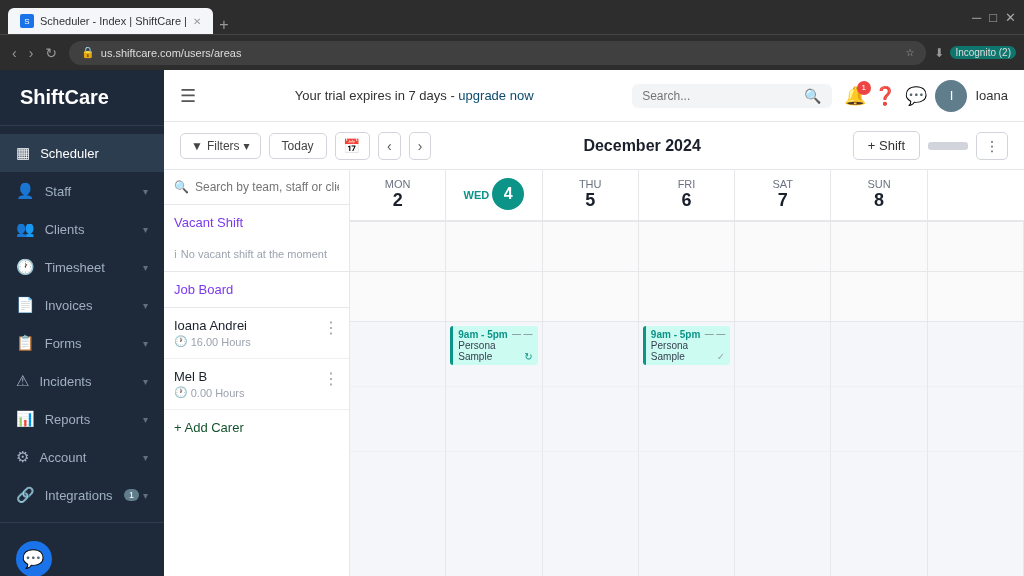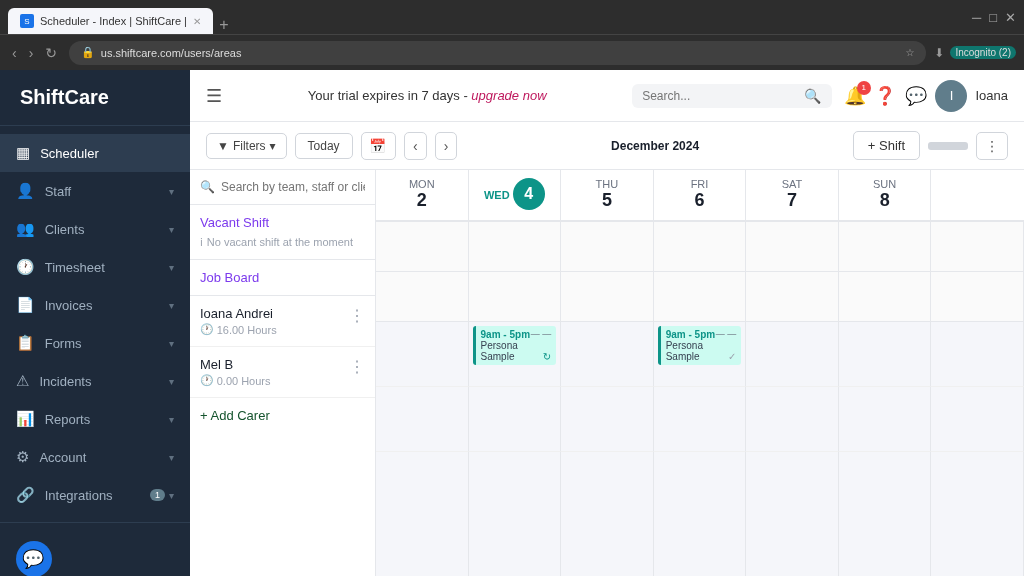--- a/index.html
+++ b/index.html
@@ -20,21 +20,21 @@
     .nav-btn { color: #999; font-size: 14px; cursor: pointer; padding: 2px 4px; }
     .url-bar { flex: 1; background: #404040; border-radius: 16px; height: 24px; display: flex; align-items: center; padding: 0 12px; gap: 6px; }
     .url-text { color: #ddd; font-size: 11px; flex: 1; }
     .address-icons { display: flex; gap: 6px; align-items: center; color: #999; font-size: 13px; }
     .incognito-badge { background: #0f766e; color: #ddd; font-size: 10px; padding: 1px 5px; border-radius: 8px; }
 
     
     .app { display: flex; flex: 1; overflow: hidden; }
 
     
-    .sidebar { width: 190px; background: #1e2a3a; color: #fff; display: flex; flex-direction: column; flex-shrink: 0; overflow-y: auto; }
+    .sidebar { width: 164px; background: #1e2a3a; color: #fff; display: flex; flex-direction: column; flex-shrink: 0; overflow-y: auto; }
     .sidebar-logo { padding: 16px 20px; font-size: 20px; font-weight: 700; color: #fff; border-bottom: 1px solid #2d3d50; }
     .sidebar-nav { flex: 1; padding: 8px 0; }
     .nav-item { display: flex; align-items: center; justify-content: space-between; padding: 10px 16px; cursor: pointer; color: #a0b0c0; font-size: 13px; }
     .nav-item.active { background: #2d3d50; color: #fff; }
     .nav-item-left { display: flex; align-items: center; gap: 10px; }
     .nav-icon { font-size: 15px; }
     .nav-chevron { font-size: 10px; color: #607080; }
     .sidebar-bottom { padding: 10px 16px; border-top: 1px solid #2d3d50; }
     .chat-btn { width: 36px; height: 36px; background: #1a73e8; border-radius: 50%; display: flex; align-items: center; justify-content: center; color: #fff; font-size: 18px; cursor: pointer; margin: 8px 0; }
 
@@ -54,34 +54,34 @@
     .badge { position: absolute; top: -4px; right: -4px; background: #ef4444; color: #fff; font-size: 8px; width: 14px; height: 14px; border-radius: 50%; display: flex; align-items: center; justify-content: center; }
     .avatar { width: 32px; height: 32px; background: #607d8b; border-radius: 50%; display: flex; align-items: center; justify-content: center; color: #fff; font-size: 13px; cursor: pointer; }
     .avatar-name { font-size: 13px; color: #333; }
 
     
     .cal-toolbar { background: #fff; border-bottom: 1px solid #e5e7eb; height: 48px; display: flex; align-items: center; padding: 0 16px; gap: 8px; }
     .filter-btn { display: flex; align-items: center; gap: 4px; padding: 5px 10px; border: 1px solid #d1d5db; border-radius: 5px; cursor: pointer; background: #fff; font-size: 12px; color: #444; }
     .today-btn { padding: 5px 12px; border: 1px solid #d1d5db; border-radius: 5px; cursor: pointer; background: #fff; font-size: 12px; color: #444; }
     .cal-icon-btn { padding: 5px 8px; border: 1px solid #d1d5db; border-radius: 5px; cursor: pointer; background: #fff; font-size: 14px; color: #555; }
     .nav-arrow { padding: 5px 8px; border: 1px solid #d1d5db; border-radius: 5px; cursor: pointer; background: #fff; font-size: 14px; color: #555; }
-    .cal-title { font-size: 12px; font-weight: 600; color: #1a202c; flex: 1; text-align: center; }
+    .cal-title { font-size: 16px; font-weight: 600; color: #1a202c; flex: 1; text-align: center; }
     .add-shift-btn { display: flex; align-items: center; gap: 4px; padding: 6px 14px; background: #fff; border: 1px solid #d1d5db; border-radius: 5px; cursor: pointer; font-size: 13px; color: #333; font-weight: 500; }
     .more-btn { padding: 5px 8px; border: 1px solid #d1d5db; border-radius: 5px; cursor: pointer; background: #fff; font-size: 14px; color: #555; }
 
     
     .cal-body { display: flex; flex: 1; overflow: hidden; }
 
     
     .cal-left { width: 186px; flex-shrink: 0; border-right: 1px solid #e5e7eb; background: #fff; display: flex; flex-direction: column; }
     .cal-search { padding: 10px; border-bottom: 1px solid #e5e7eb; display: flex; align-items: center; gap: 6px; color: #888; font-size: 12px; }
     .cal-search input { border: none; outline: none; font-size: 12px; color: #555; background: transparent; width: 100%; }
 
     .vacant-section { padding: 10px; border-bottom: 1px solid #e5e7eb; }
-    .vacant-title { color: #7c3aed; font-size: 13px; font-weight: 500; margin-bottom: 4px; }
+    .vacant-title { color: #7c3aed; font-size: 13px; font-weight: 500; margin-bottom: 16px; }
     .vacant-sub { font-size: 11px; color: #9ca3af; display: flex; align-items: center; gap: 4px; }
 
     .job-board-section { padding: 10px; border-bottom: 1px solid #e5e7eb; }
     .job-board-title { color: #7c3aed; font-size: 13px; font-weight: 500; }
 
     .carer-row { display: flex; align-items: flex-start; justify-content: space-between; padding: 10px 10px; border-bottom: 1px solid #f0f0f0; }
     .carer-info { flex: 1; }
     .carer-name { font-size: 13px; font-weight: 500; color: #1a202c; }
     .carer-hours { font-size: 11px; color: #9ca3af; display: flex; align-items: center; gap: 3px; margin-top: 2px; }
     .carer-menu { color: #9ca3af; cursor: pointer; font-size: 16px; }
@@ -237,21 +237,21 @@
       <div class="chat-btn">💬</div>
     </div>
   </div>
 
   <div class="main">
 
     <div class="top-header">
       <span class="menu-btn">☰</span>
       <div class="trial-msg">
         <span>Your trial expires in 7 days -</span>
-        <a href="#" style="color:#be185d;text-decoration:none;font-weight:500;font-style:italic;">upgrade now</a>
+        <a href="#" style="color:#0c4a6e;text-decoration:none;font-weight:500;">upgrade now</a>
       </div>
       <div class="search-bar">
         <input type="text" placeholder="Search..." style="">
         <span class="search-btn">🔍</span>
       </div>
       <div class="header-icons">
         <div style="position:relative;">
           <span class="header-icon">🔔</span>
           <span class="badge">1</span>
         </div>

